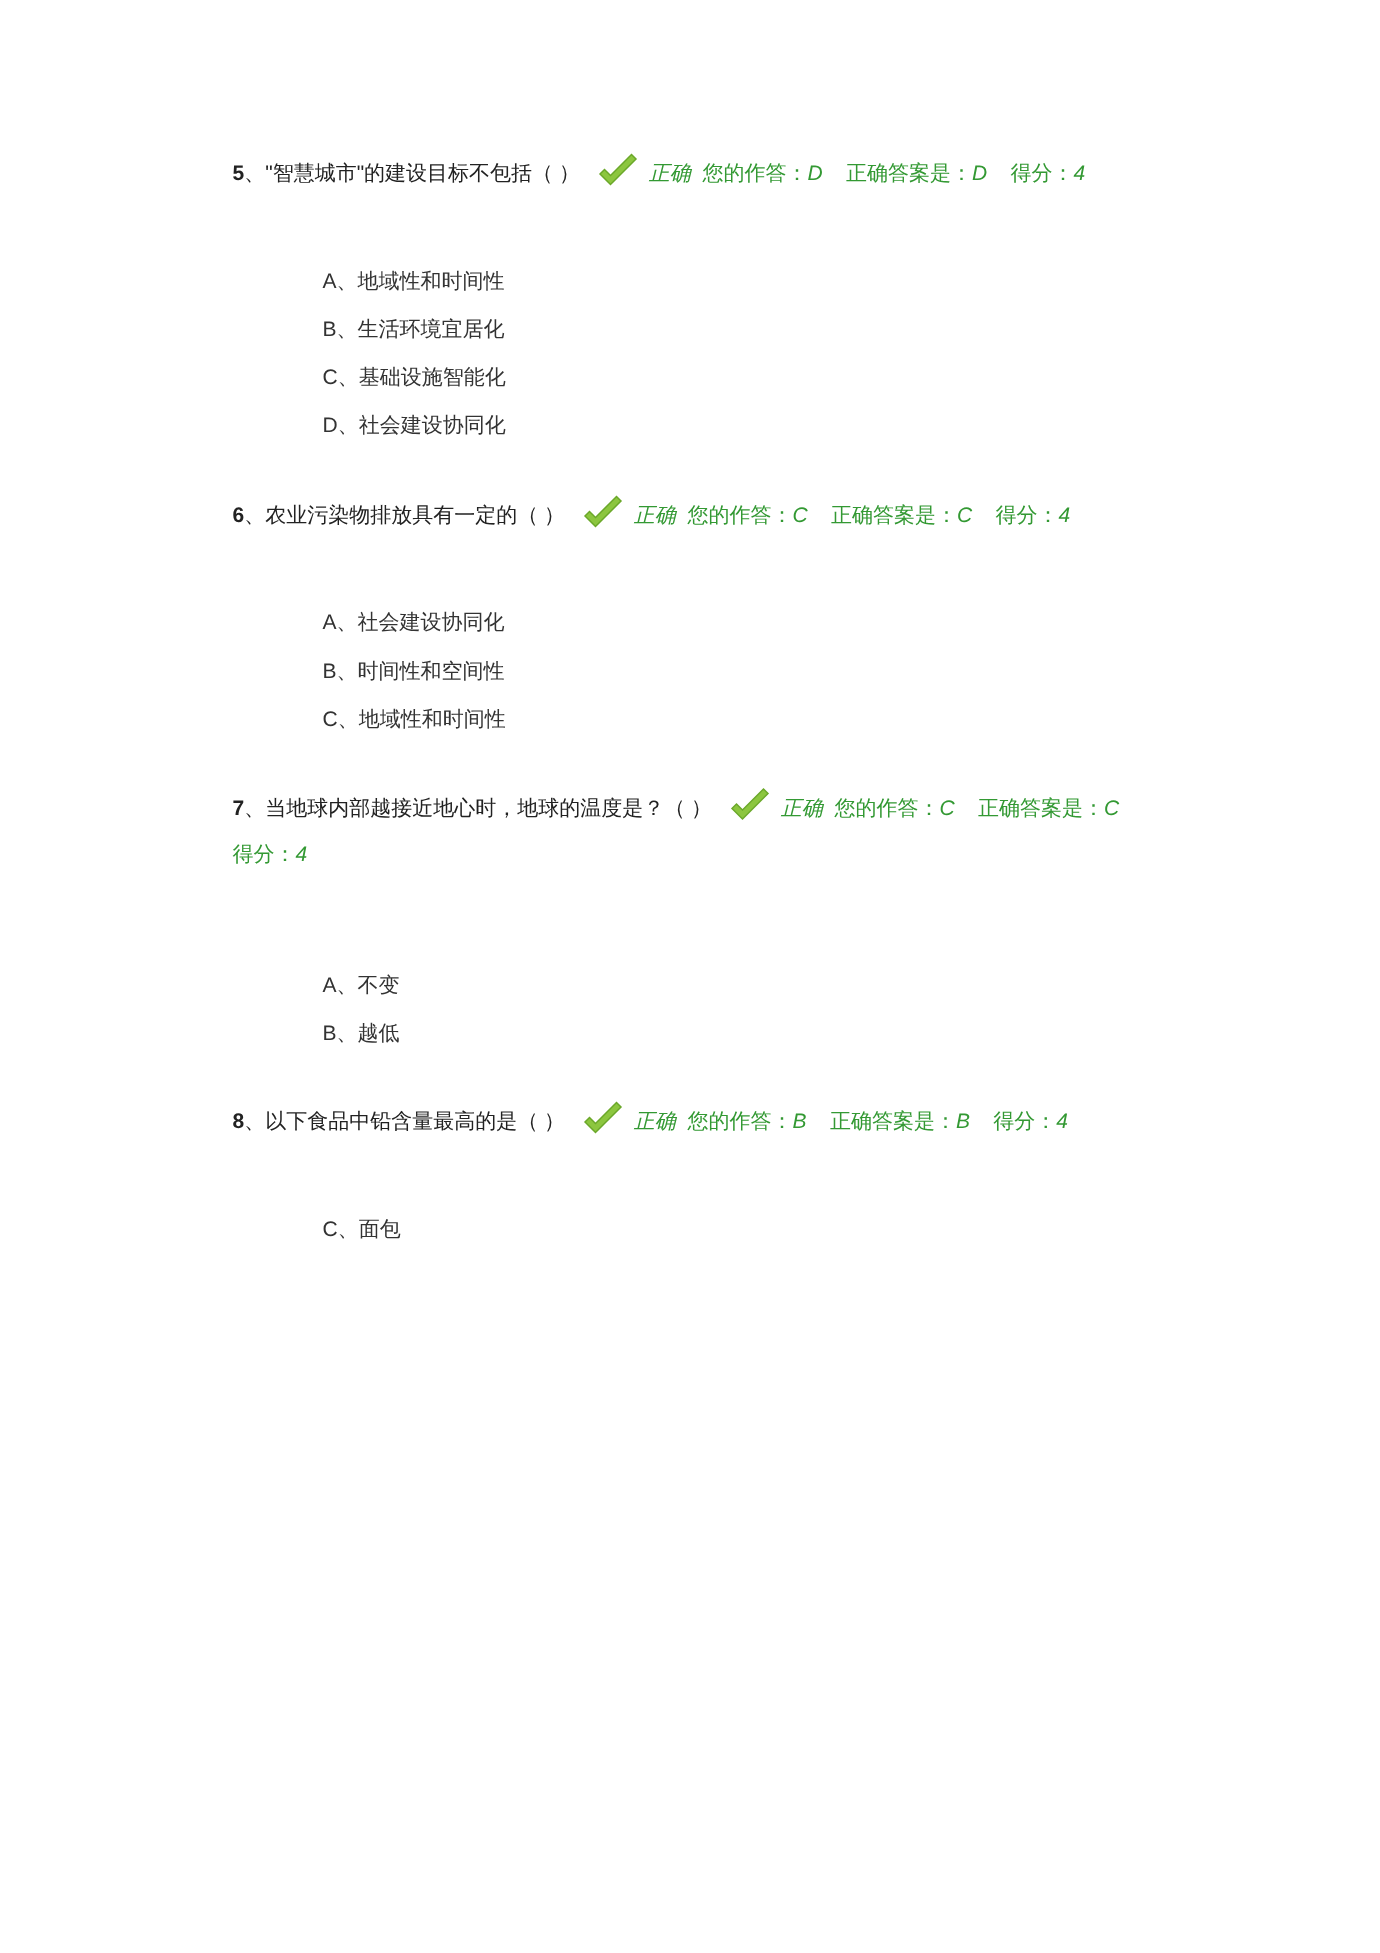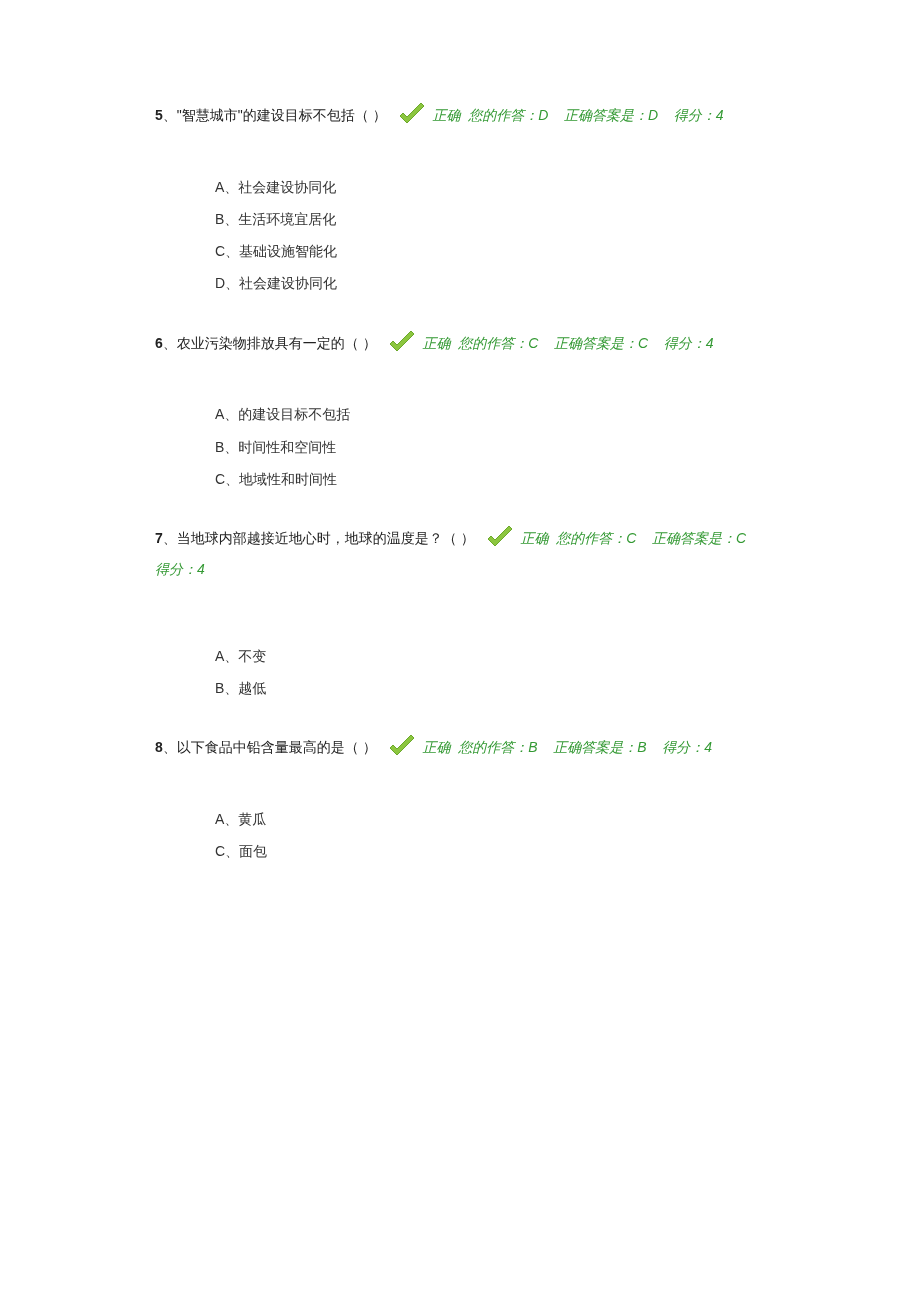--- a/index.html
+++ b/index.html
@@ -34,21 +34,20 @@
       margin: 0 2px 0 6px;
     }
     .status-correct {
       font-style: italic;
       color: #339933;
       font-weight: 500;
       margin-right: 4px;
       margin-top: 20px;
     }
     .answer-info {
-      font-style: italic;
       color: #339933;
       font-weight: 500;
     }
     .answer-letter {
       font-style: italic;
       color: #339933;
       font-weight: 500;
     }
     .options {
       margin-top: 40px;
@@ -75,21 +74,21 @@
         </svg>
     </span>
     <span class="status-correct">正确</span>
     <span class="answer-info">您的作答：</span><span class="answer-letter">D</span>
     <span>&nbsp;&nbsp;</span>
     <span class="answer-info">正确答案是：</span><span class="answer-letter">D</span>
     <span>&nbsp;&nbsp;</span>
     <span class="answer-info">得分：</span><span class="answer-letter">4</span>
   </div>
   <div class="options">
-    <div class="option-row">A、社会建设协同化</div>
+    <div class="option-row">A、地域性和时间性</div>
     <div class="option-row">B、生活环境宜居化</div>
     <div class="option-row">C、基础设施智能化</div>
     <div class="option-row">D、社会建设协同化</div>
   </div>
 </div>
 
 <div class="question-block">
   <div class="question-head">
     <span class="qnum">6</span><span class="qtext">、</span><span class="qtext">农业污染物排放具有一定的（ ）</span>
     <span class="checkmark-icon">
@@ -98,21 +97,21 @@
         </svg>
     </span>
     <span class="status-correct">正确</span>
     <span class="answer-info">您的作答：</span><span class="answer-letter">C</span>
     <span>&nbsp;&nbsp;</span>
     <span class="answer-info">正确答案是：</span><span class="answer-letter">C</span>
     <span>&nbsp;&nbsp;</span>
     <span class="answer-info">得分：</span><span class="answer-letter">4</span>
   </div>
   <div class="options">
-    <div class="option-row">A、的建设目标不包括</div>
+    <div class="option-row">A、社会建设协同化</div>
     <div class="option-row">B、时间性和空间性</div>
     <div class="option-row">C、地域性和时间性</div>
   </div>
 </div>
 
 <div class="question-block q7-spacing">
   <div class="question-head">
     <span class="qnum">7</span><span class="qtext">、</span><span class="qtext">当地球内部越接近地心时，地球的温度是？（ ）</span>
     <span class="checkmark-icon">
       <svg viewBox="0 0 30 26">
@@ -141,16 +140,15 @@
         </svg>
     </span>
     <span class="status-correct">正确</span>
     <span class="answer-info">您的作答：</span><span class="answer-letter">B</span>
     <span>&nbsp;&nbsp;</span>
     <span class="answer-info">正确答案是：</span><span class="answer-letter">B</span>
     <span>&nbsp;&nbsp;</span>
     <span class="answer-info">得分：</span><span class="answer-letter">4</span>
   </div>
   <div class="options">
-    <div class="option-row">A、黄瓜</div>
     <div class="option-row">C、面包</div>
   </div>
 </div>
 
 </body></html>

